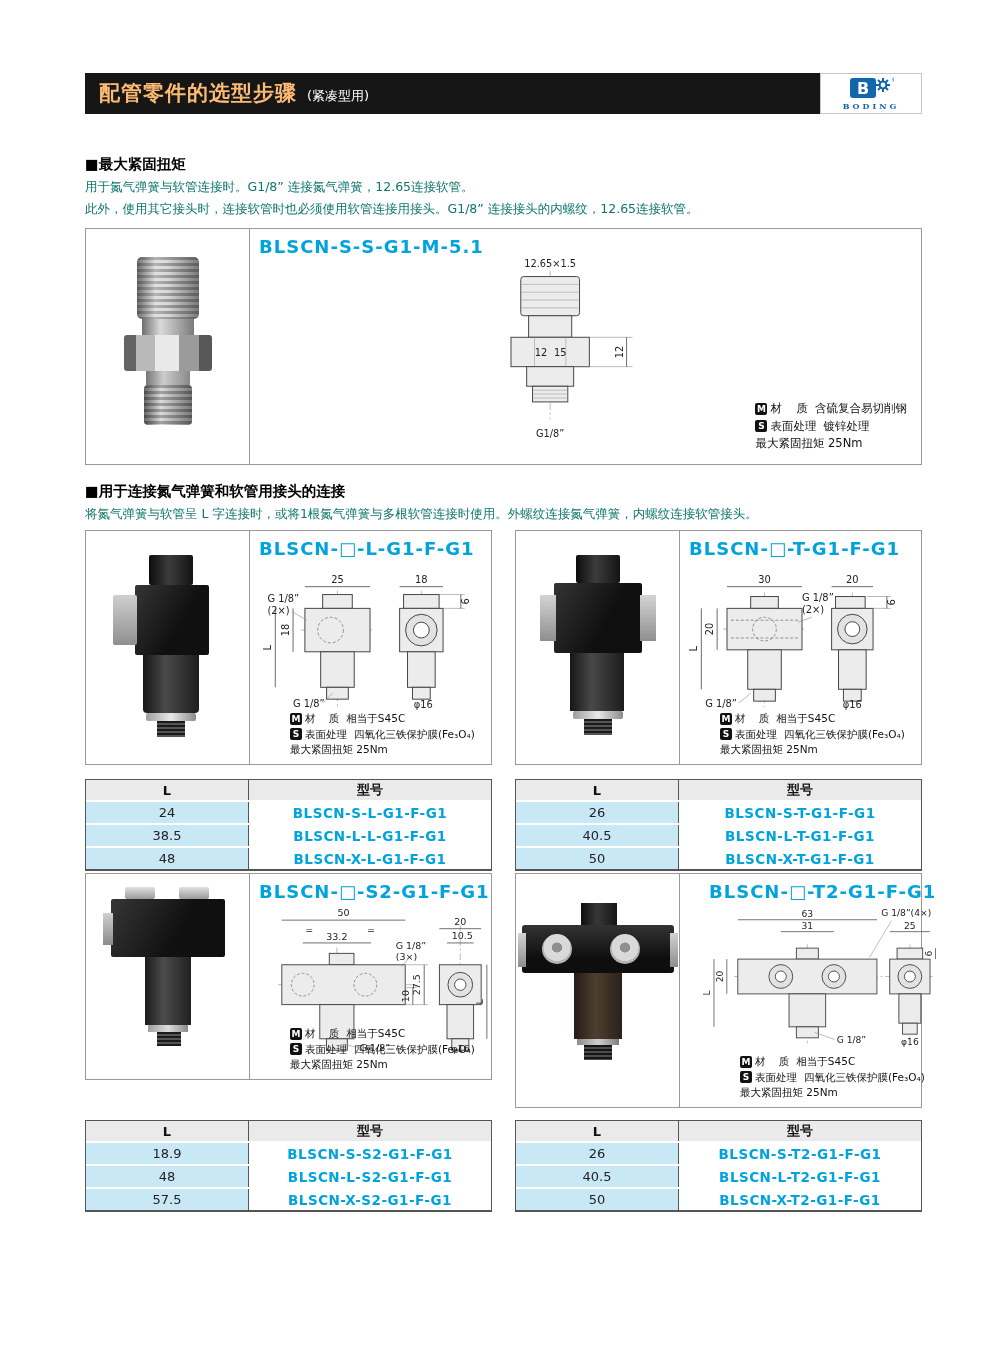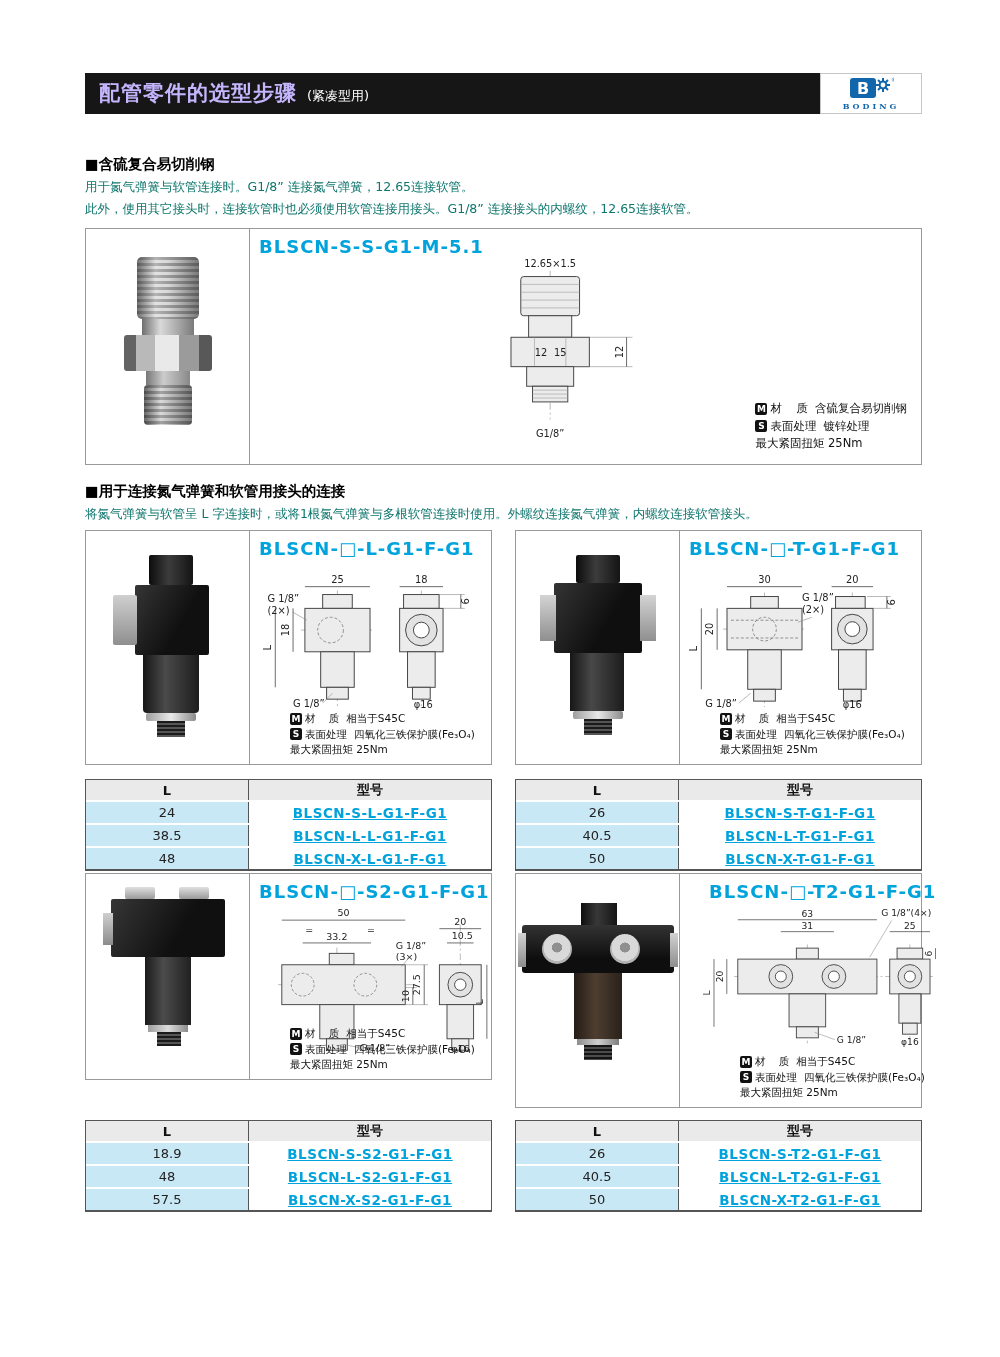--- a/index.html
+++ b/index.html
@@ -2,21 +2,21 @@
 <html><head>
 <meta charset="utf-8">
 <style>
   html,body{margin:0;padding:0;}
   body{width:1000px;height:1357px;position:relative;background:#fff;
        font-family:"DejaVu Sans","Liberation Sans",sans-serif;color:#111;}
 
   
   .header-bar{position:absolute;left:85px;top:73px;width:837px;height:41px;background:#161616;}
   .header-inner{display:flex;align-items:baseline;height:100%;padding-left:14px;}
-  .header-title{color:#c4b5fd;font-size:21px;font-weight:bold;letter-spacing:1px;line-height:41px;}
+  .header-title{color:#fdba74;font-size:21px;font-weight:bold;letter-spacing:1px;line-height:41px;}
   .header-subtitle{color:#fff;font-size:13px;margin-left:10px;}
   .logo-box{position:absolute;right:0;top:0;width:102px;height:41px;background:#fff;
             border:1px solid #c6c6c6;box-sizing:border-box;display:flex;flex-direction:column;
             align-items:center;justify-content:center;}
   .brand-name{font-family:"DejaVu Serif","Liberation Serif",serif;font-size:8px;font-weight:bold;
               color:#1266ab;letter-spacing:3px;margin-top:1px;}
 
   
   .sec-heading{position:absolute;left:85px;font-size:14.5px;font-weight:bold;color:#000;}
   .sec-desc{position:absolute;left:85px;font-size:12.5px;color:#0f766e;}
@@ -51,21 +51,21 @@
   .dwg text{font-size:10px;fill:#222;font-family:"DejaVu Sans",sans-serif;}
 
   
   .spec-table{position:absolute;width:407px;border:1px solid #555;border-bottom-width:2px;
               box-sizing:border-box;background:#fff;}
   .spec-table table{width:100%;border-collapse:separate;border-spacing:0 2px;margin:-2px 0;}
   .spec-table th{background:#eaeaea;font-size:13px;font-weight:bold;height:18px;text-align:center;}
   .spec-table th:first-child,.spec-table td.lcell{width:160px;border-right:1px solid #555;}
   .spec-table td{height:19px;text-align:center;}
   .spec-table td.lcell{background:#c9e8f6;font-size:13px;color:#222;}
-  .spec-table td.mcell{color:#00a3dc;font-weight:bold;font-size:13.5px;letter-spacing:.5px;text-decoration:underline;}
+  .spec-table td.mcell{color:#00a3dc;font-weight:bold;font-size:13.5px;letter-spacing:.5px;}
 
   
   .photo{position:relative;}
   .photo div{position:absolute;}
   
   #ph1{width:100px;height:180px;}
   .ph1-top{left:19px;top:0;width:62px;height:62px;border-radius:5px;background:
     linear-gradient(90deg,rgba(40,40,40,.6),rgba(255,255,255,.25) 30%,rgba(255,255,255,0) 50%,rgba(40,40,40,.55)),
     repeating-linear-gradient(180deg,#9a9a9a 0 3px,#d8d8d8 3px 6px);}
   .ph1-neck{left:24px;top:62px;width:52px;height:16px;background:linear-gradient(90deg,#6e6e6e,#d9d9d9 35%,#bdbdbd 55%,#7a7a7a);}
@@ -133,21 +133,21 @@
         <line x1="30" y1="4" x2="40" y2="14"></line>
           <line x1="40" y1="4" x2="30" y2="14"></line>
       </g>
       <circle cx="35" cy="9" r="3.4" fill="#fff" stroke="#1266ab" stroke-width="2"></circle>
       <text x="43" y="6" font-size="6" fill="#1266ab">®</text>
     </svg>
     <div class="brand-name">BODING</div>
   </div>
 </div>
 
-<div class="sec-heading" style="top:155px;">■含硫复合易切削钢</div>
+<div class="sec-heading" style="top:155px;">■最大紧固扭矩</div>
 <div class="sec-desc" style="top:179px;">用于氮气弹簧与软管连接时。G1/8” 连接氮气弹簧，12.65连接软管。</div>
 <div class="sec-desc" style="top:201px;">此外，使用其它接头时，连接软管时也必须使用软管连接用接头。G1/8” 连接接头的内螺纹，12.65连接软管。</div>
 
 <div class="panel" style="left:85px;top:228px;width:837px;height:237px;">
   <div class="photo-cell">
     <div class="photo" id="ph1">
       <div class="ph1-top"></div>
         <div class="ph1-neck"></div>
         <div class="ph1-hex"></div>
       <div class="ph1-low"></div>

